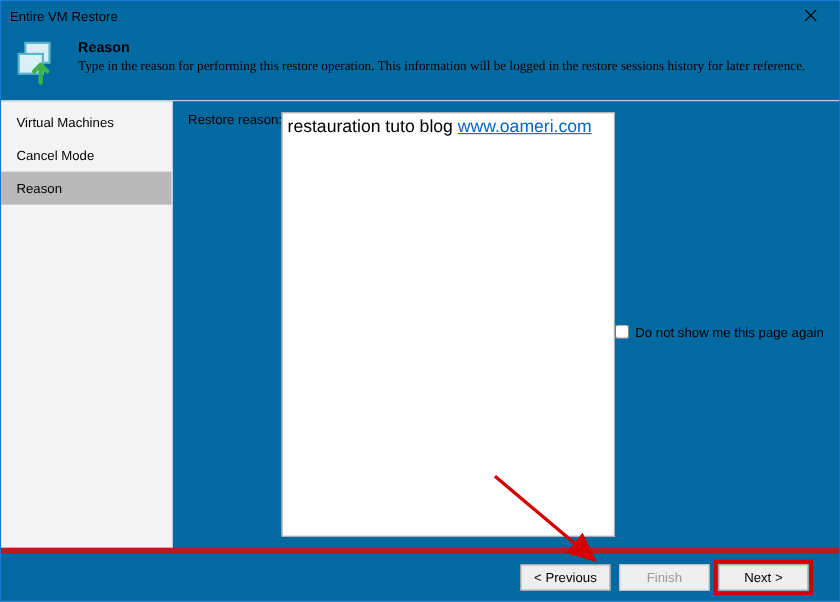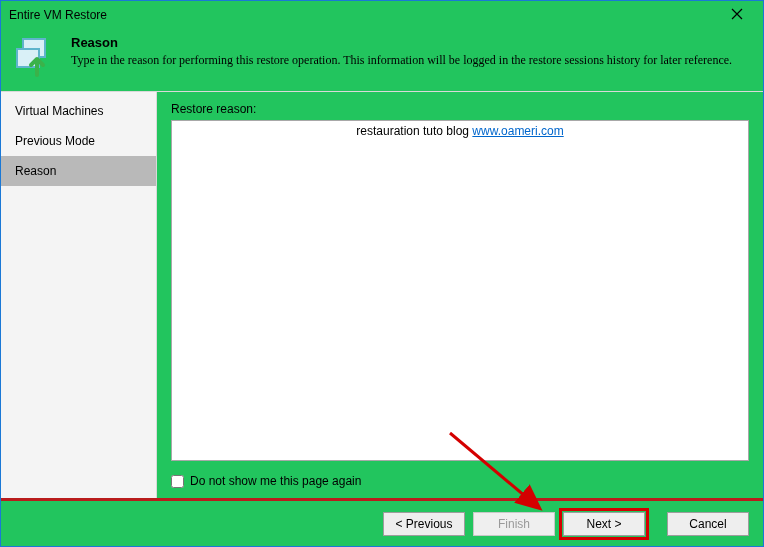--- a/index.html
+++ b/index.html
@@ -7,21 +7,21 @@
     margin: 0;
     font-family: "Segoe UI", Tahoma, sans-serif;
     font-size: 12px;
     color: #000;
     background: #fff;
   }
   .window {
     width: 764px;
     height: 547px;
     border: 1px solid #1a78d6;
-    background: #22c55e;
+    background: #0369a1;
     position: relative;
     display: flex;
     flex-direction: column;
   }
   .titlebar {
     height: 28px;
     display: flex;
     align-items: center;
     padding: 0 6px 0 8px;
     font-size: 12px;
@@ -79,56 +79,54 @@
     cursor: default;
   }
   .step.active {
     background: #b9b9b9;
   }
 
   .main {
     flex: 1;
     padding: 10px 14px 10px 14px;
     display: flex;
-    flex-direction: column;
     min-height: 0;
   }
   .field-label {
     font-size: 12px;
     margin-bottom: 4px;
   }
   .reason-box {
     flex: 1;
     border: 1px solid #a8a8a8;
     background: #fff;
     padding: 3px 4px;
-    font-size: 12px;
+    font-size: 16px;
     line-height: 1.3;
     overflow: auto;
     min-height: 0;
-    text-align: center;
   }
   .reason-box a {
     color: #0066cc;
     text-decoration: underline;
   }
   .checkbox-row {
     display: flex;
     align-items: center;
     gap: 6px;
     margin-top: 13px;
     font-size: 12px;
   }
   .checkbox-row input {
     width: 13px; height: 13px; margin: 0;
   }
 
   .footer {
     height: 48px;
-    border-top: 3px solid #b91c1c;
+    border-top: 5px solid #b91c1c;
     display: flex;
     align-items: center;
     justify-content: flex-end;
     gap: 8px;
     padding: 0 14px;
   }
   .btn {
     min-width: 82px;
     height: 24px;
     border: 1px solid #9d9d9d;
@@ -183,42 +181,41 @@
     <div class="header-text">
       <h2>Reason</h2>
       <p>Type in the reason for performing this restore operation. This information will be logged in the restore sessions history for later reference.</p>
     </div>
   </div>
 
   <div class="body">
 
     <div class="sidebar" id="sidebar">
         <div class="step">Virtual Machines</div>
-        <div class="step">Previous Mode</div>
+        <div class="step">Cancel Mode</div>
         <div class="step active">Reason</div>
       </div>
 
     <div class="main">
       <div class="field-label">Restore reason:</div>
       <div class="reason-box">
         <span>restauration tuto blog </span><a href="#">www.oameri.com</a>
       </div>
       <label class="checkbox-row">
         <input type="checkbox" style="">
         <span>Do not show me this page again</span>
       </label>
     </div>
 
   </div>
 
   <div class="footer">
     <button class="btn">&lt; Previous</button>
     <button class="btn" disabled="">Finish</button>
     <button class="btn highlight gap-right">Next &gt;</button>
-    <button class="btn">Cancel</button>
   </div>
 
   <svg class="arrow-svg" style="left:445px; top:428px;" width="110" height="90" viewBox="0 0 110 90">
     <defs>
       <marker id="ah" markerWidth="10" markerHeight="10" refX="7" refY="4" orient="auto">
         <path d="M0,0 L9,4 L0,8 Z" fill="#d40000"></path>
       </marker>
     </defs>
     <line x1="4" y1="4" x2="92" y2="78" stroke="#d40000" stroke-width="3" marker-end="url(#ah)"></line>
   </svg>

